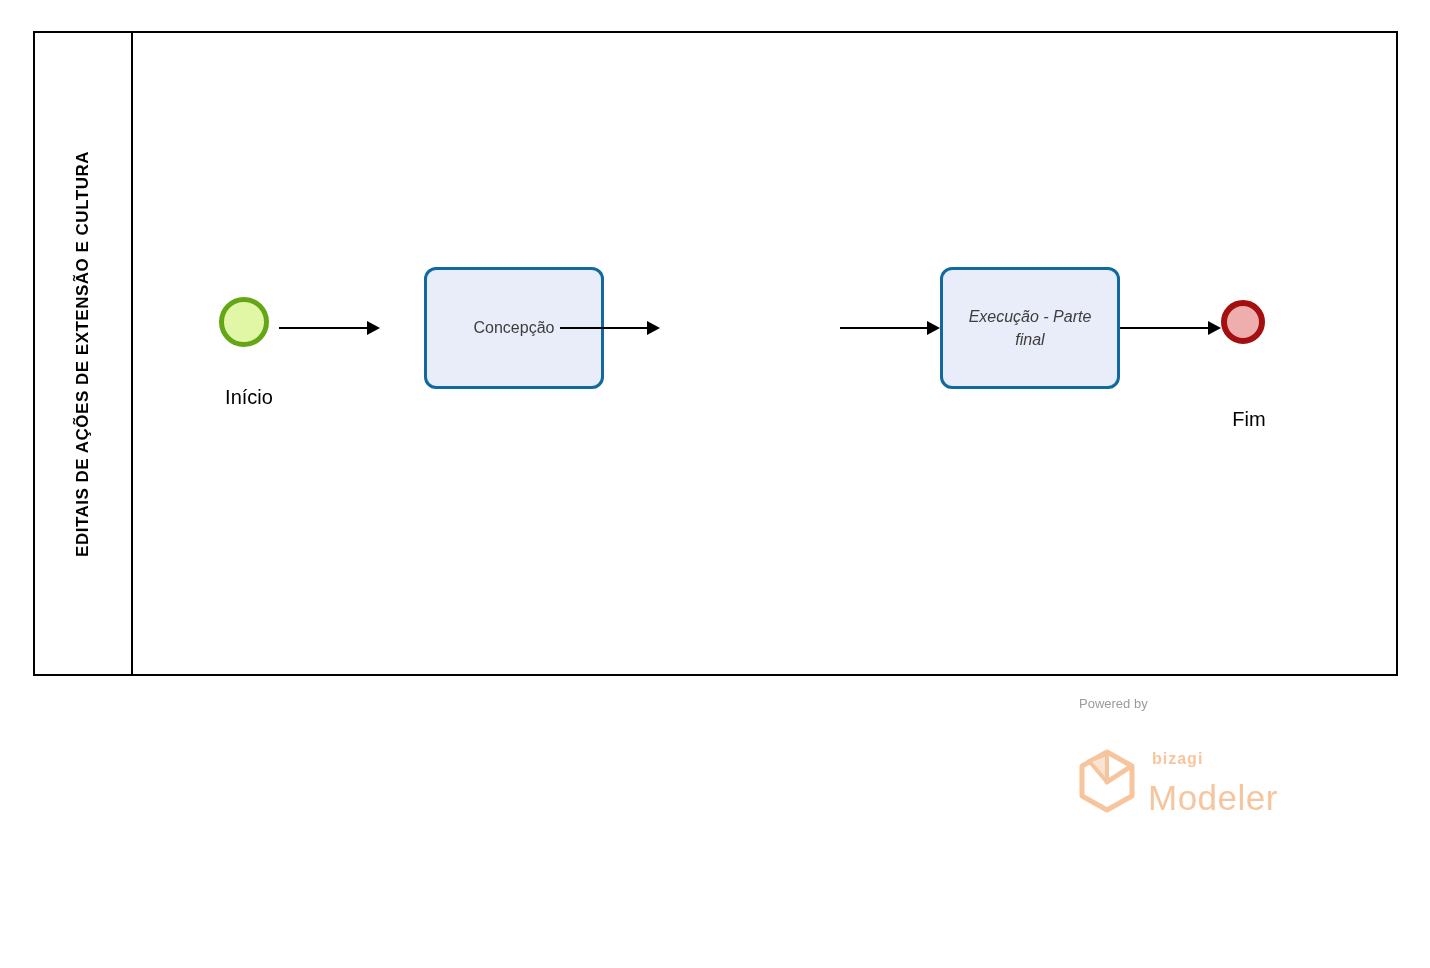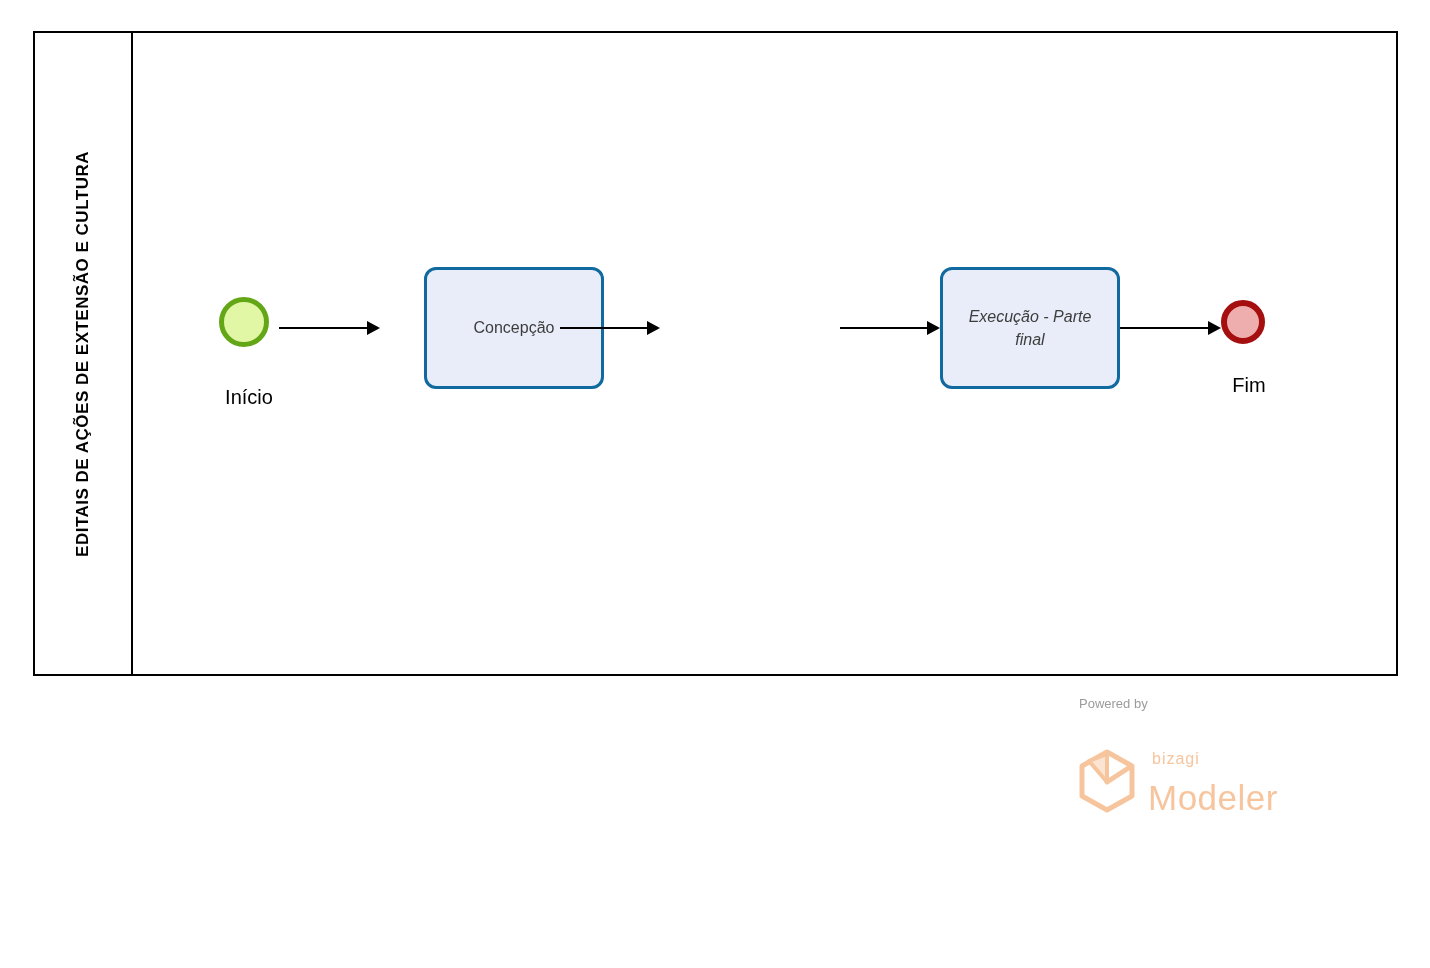--- a/index.html
+++ b/index.html
@@ -56,21 +56,21 @@
     background: var(--end-fill, #EFAEAE);
   }
   .event-label {
     position: absolute;
     width: 120px;
     text-align: center;
     font-size: 20px;
     color: #000000;
   }
   .event-label.start-label { left: 189px; top: 386px; }
-  .event-label.end-label   { left: 1189px; top: 374px; }
+  .event-label.end-label   { left: 1189px; top: 408px; }
 
   
   .task {
     position: absolute;
     top: 267px;
     width: 180px; height: 122px;
     border: 3px solid var(--task-border, #10699F);
     border-radius: 12px;
     background: var(--task-fill, #E9EDF9);
     display: flex;
@@ -109,20 +109,21 @@
     font-size: 13px;
     color: var(--powered-by-gray, #9B9B9B);
   }
   .bizagi-icon { position: absolute; left: 1078px; top: 749px; }
   .bizagi-brand {
     position: absolute;
     left: 1152px; top: 750px;
     font-size: 16px;
     letter-spacing: 1px;
     color: var(--brand-orange, #F7C59D);
+    font-weight: bold;
   }
   .modeler-product {
     position: absolute;
     left: 1148px; top: 766px;
     font-size: 35px;
     letter-spacing: 0.5px;
     color: var(--brand-orange, #F7C59D);
     margin-top: 12px;
   }
 </style>

